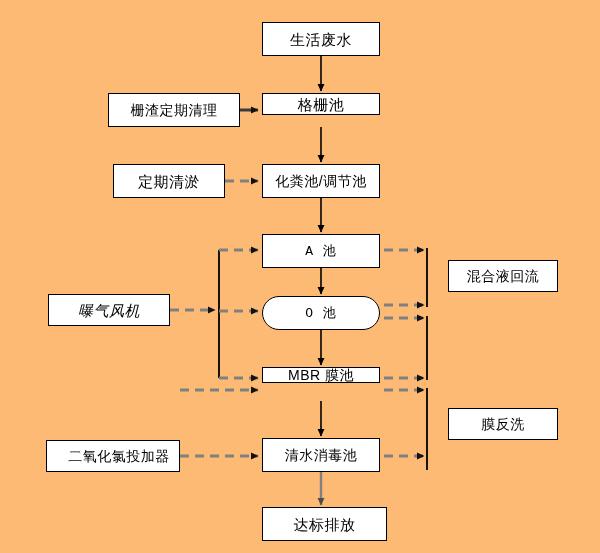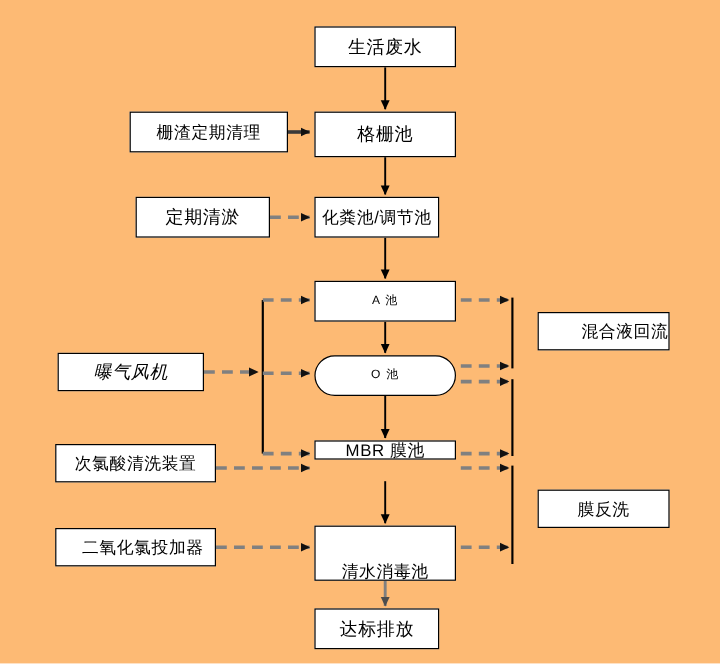--- a/index.html
+++ b/index.html
@@ -26,22 +26,22 @@
     align-items: center;
     justify-content: center;
     color: #000000;
     font-size: 15px;
     line-height: 1;
     letter-spacing: 0.5px;
     z-index: 3;
     white-space: nowrap;
   }
   .node.mono {
-    font-family: Liberation Sans, sans-serif;
-    font-size: 10px;
+    font-family: Liberation Mono, monospace;
+    font-size: 13px;
     letter-spacing: 1px;
   }
   .node.small {
     font-size: 14px;
   }
   svg#wires {
     position: absolute;
     left: 0;
     top: 0;
     width: 600px;
@@ -119,69 +119,66 @@
       <line x1="384" y1="390" x2="424" y2="390" stroke="#808080" stroke-width="3" stroke-dasharray="9,6" marker-end="url(#ah-dash)"></line>
       <line x1="384" y1="456" x2="424" y2="456" stroke="#808080" stroke-width="3" stroke-dasharray="9,6" marker-end="url(#ah-dash)"></line>
       <line x1="427" y1="388" x2="427" y2="470" stroke="#000000" stroke-width="1.8"></line>
     </g>
   </svg>
 
   <div class="node" style="left:262px; top:22px; width:118px; height:34px;">
     <span>生活废水</span>
   </div>
 
-  <div class="node" style="left:262px; top:93px; width:118px; height:38px;">
+  <div class="node" style="left:262px; top:93px; width:118px; height:22px;">
     <span>格栅池</span>
   </div>
 
-  <div class="node small" style="left:262px; top:164px; width:104px; height:34px;">
+  <div class="node small" style="left:262px; top:164px; width:118px; height:34px;">
     <span>化粪池/调节池</span>
   </div>
 
   <div class="node mono" style="left:262px; top:234px; width:118px; height:34px;">
     <span>A 池</span>
   </div>
 
   <div class="node mono" style="left:262px; top:296px; width:118px; height:34px;border-radius:17px;">
     <span>O 池</span>
   </div>
 
   <div class="node small" style="left:262px; top:367px; width:118px; height:16px;align-items:flex-end;">
     <span>MBR 膜池</span>
   </div>
 
-  <div class="node small" style="left:262px; top:438px; width:118px; height:46px;align-items:flex-end;">
+  <div class="node small" style="left:262px; top:438px; width:118px; height:34px;">
     <span>清水消毒池</span>
   </div>
 
-  <div class="node" style="left:262px; top:507px; width:104px; height:34px;text-align:center;">
+  <div class="node" style="left:262px; top:507px; width:125px; height:34px;text-align:center;">
     <span>达标排放</span>
   </div>
 
   <div class="node small" style="left:108px; top:93px; width:132px; height:34px;">
     <span>栅渣定期清理</span>
   </div>
 
   <div class="node" style="left:113px; top:164px; width:112px; height:34px;">
     <span>定期清淤</span>
   </div>
 
   <div class="node" style="left:48px; top:294px; width:122px; height:32px;font-style:italic;">
     <span>曝气风机</span>
   </div>
 
-  <div class="node small" style="left:46px; top:370px; width:134px; height:32px;">
-    <span>次氯酸清洗装置</span>
-  </div>
 
   <div class="node small" style="left:46px; top:440px; width:134px; height:32px;padding-left:12px;">
     <span>二氧化氯投加器</span>
   </div>
 
-  <div class="node small" style="left:448px; top:260px; width:110px; height:32px;justify-content:flex-end;">
+  <div class="node small" style="left:448px; top:260px; width:110px; height:32px;">
     <span>混合液回流</span>
   </div>
 
 
   <div class="node small" style="left:448px; top:408px; width:110px; height:32px;">
     <span>膜反洗</span>
   </div>
 
 </div>
 

